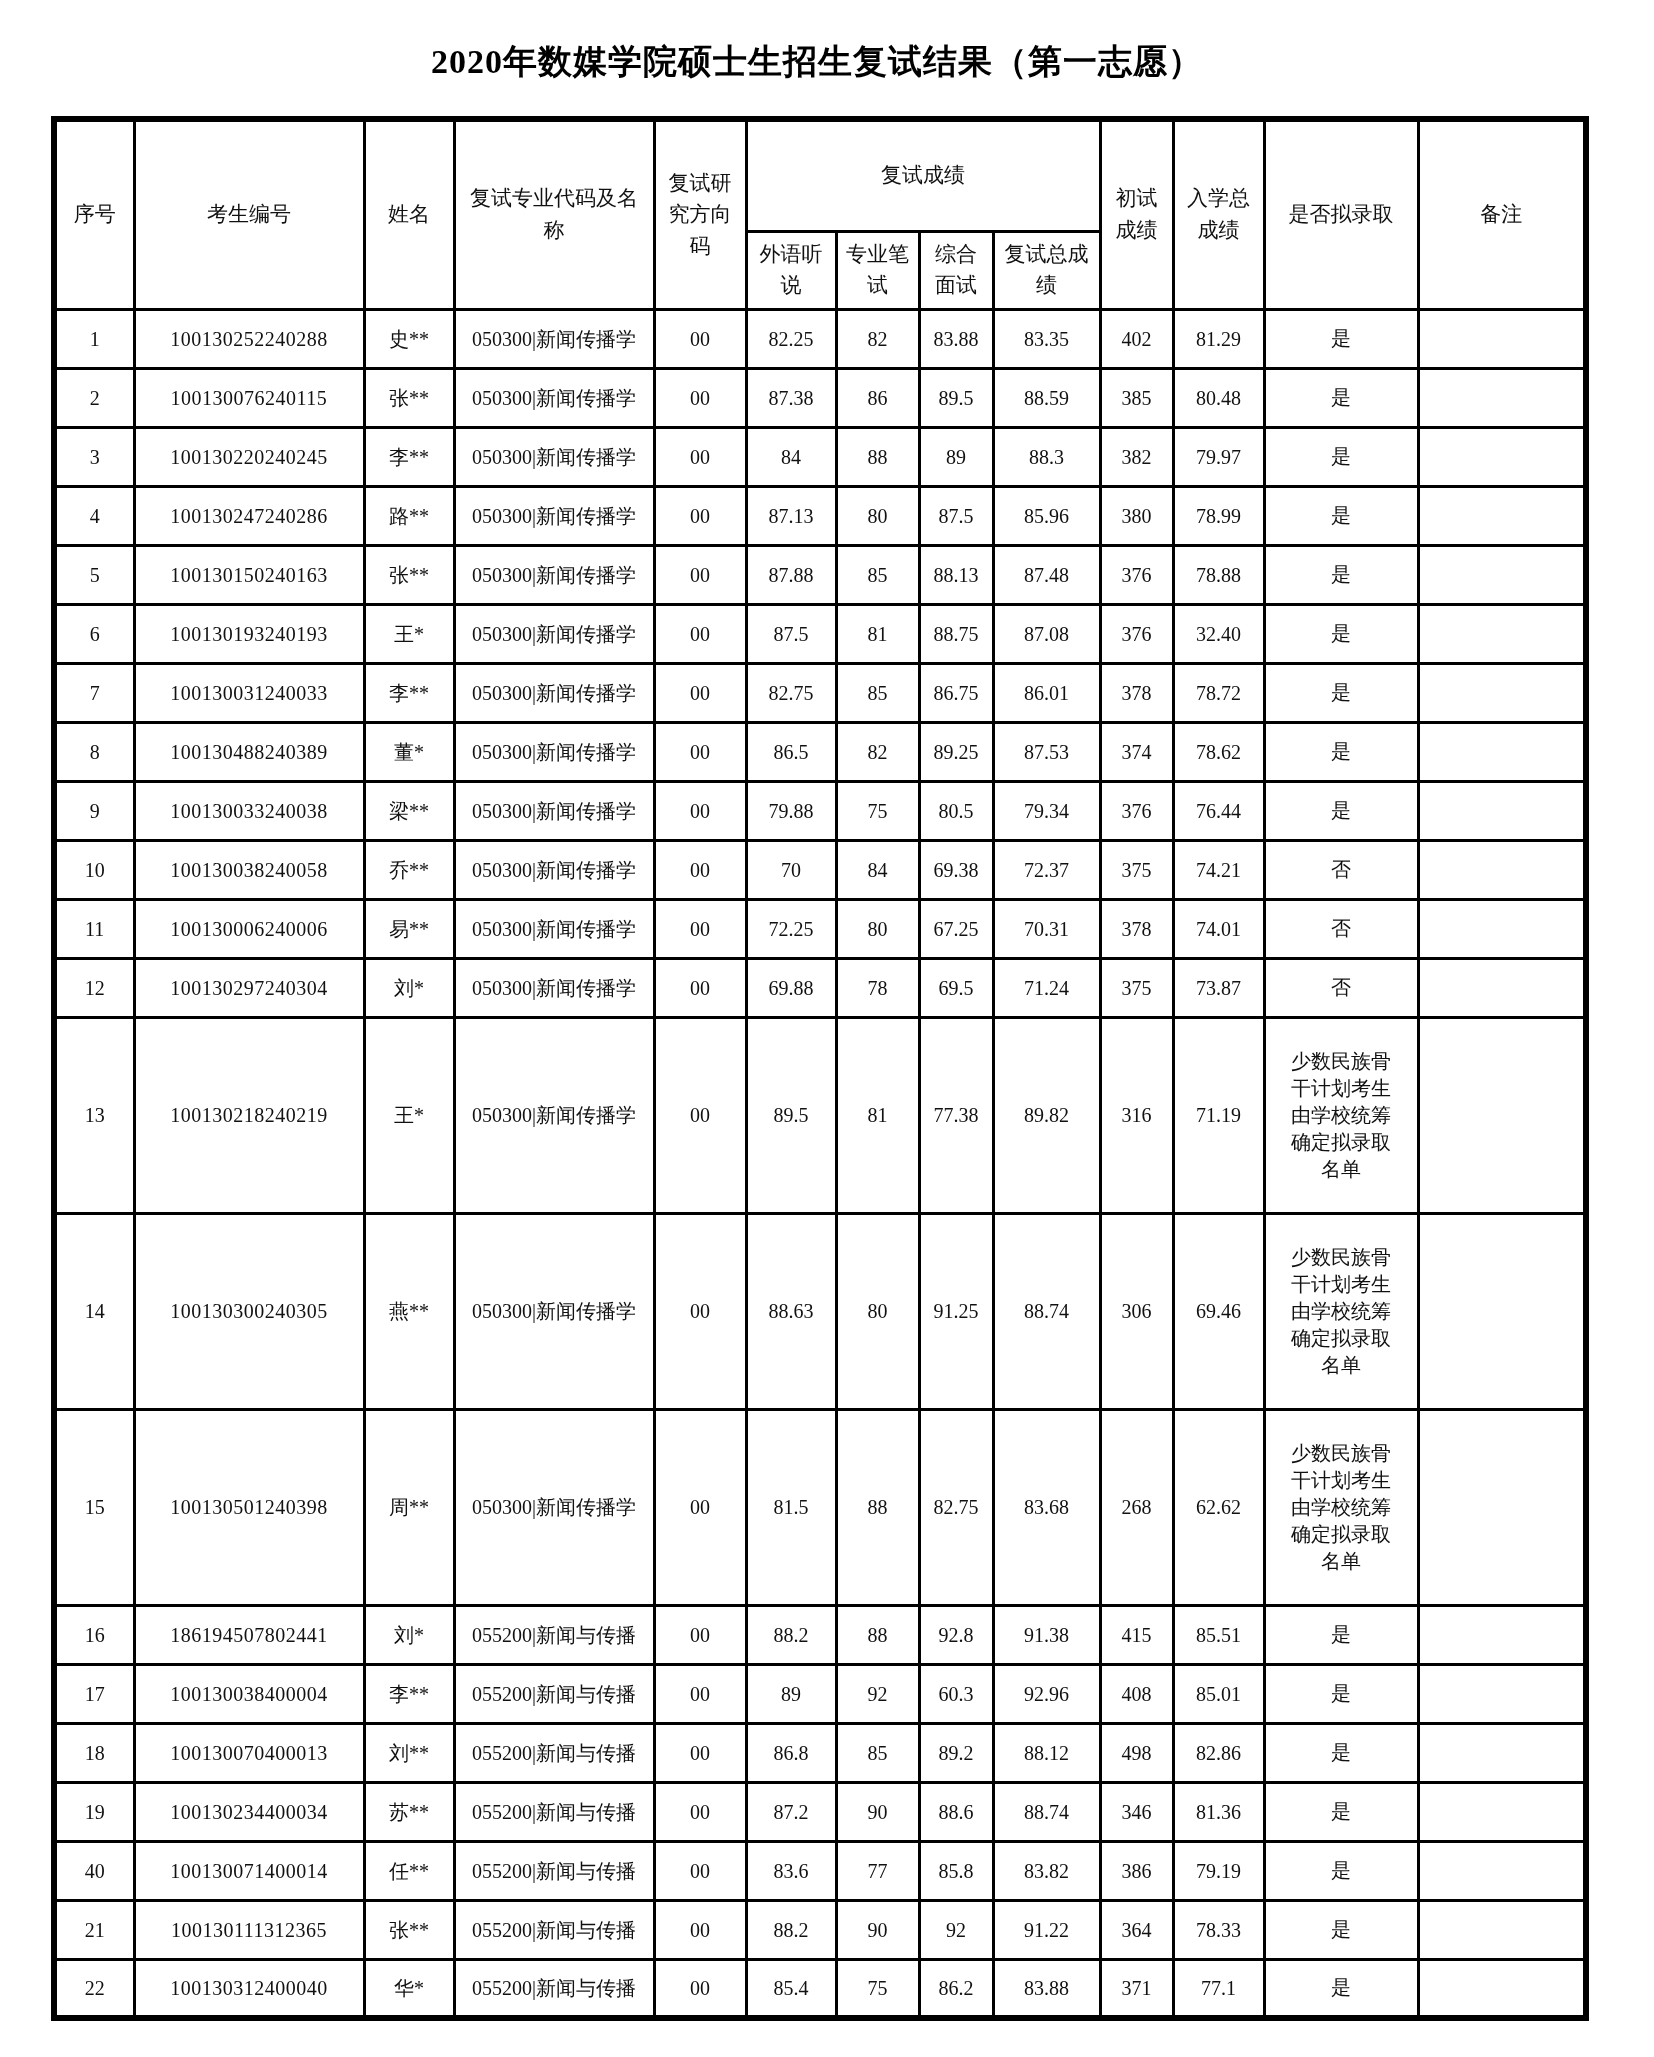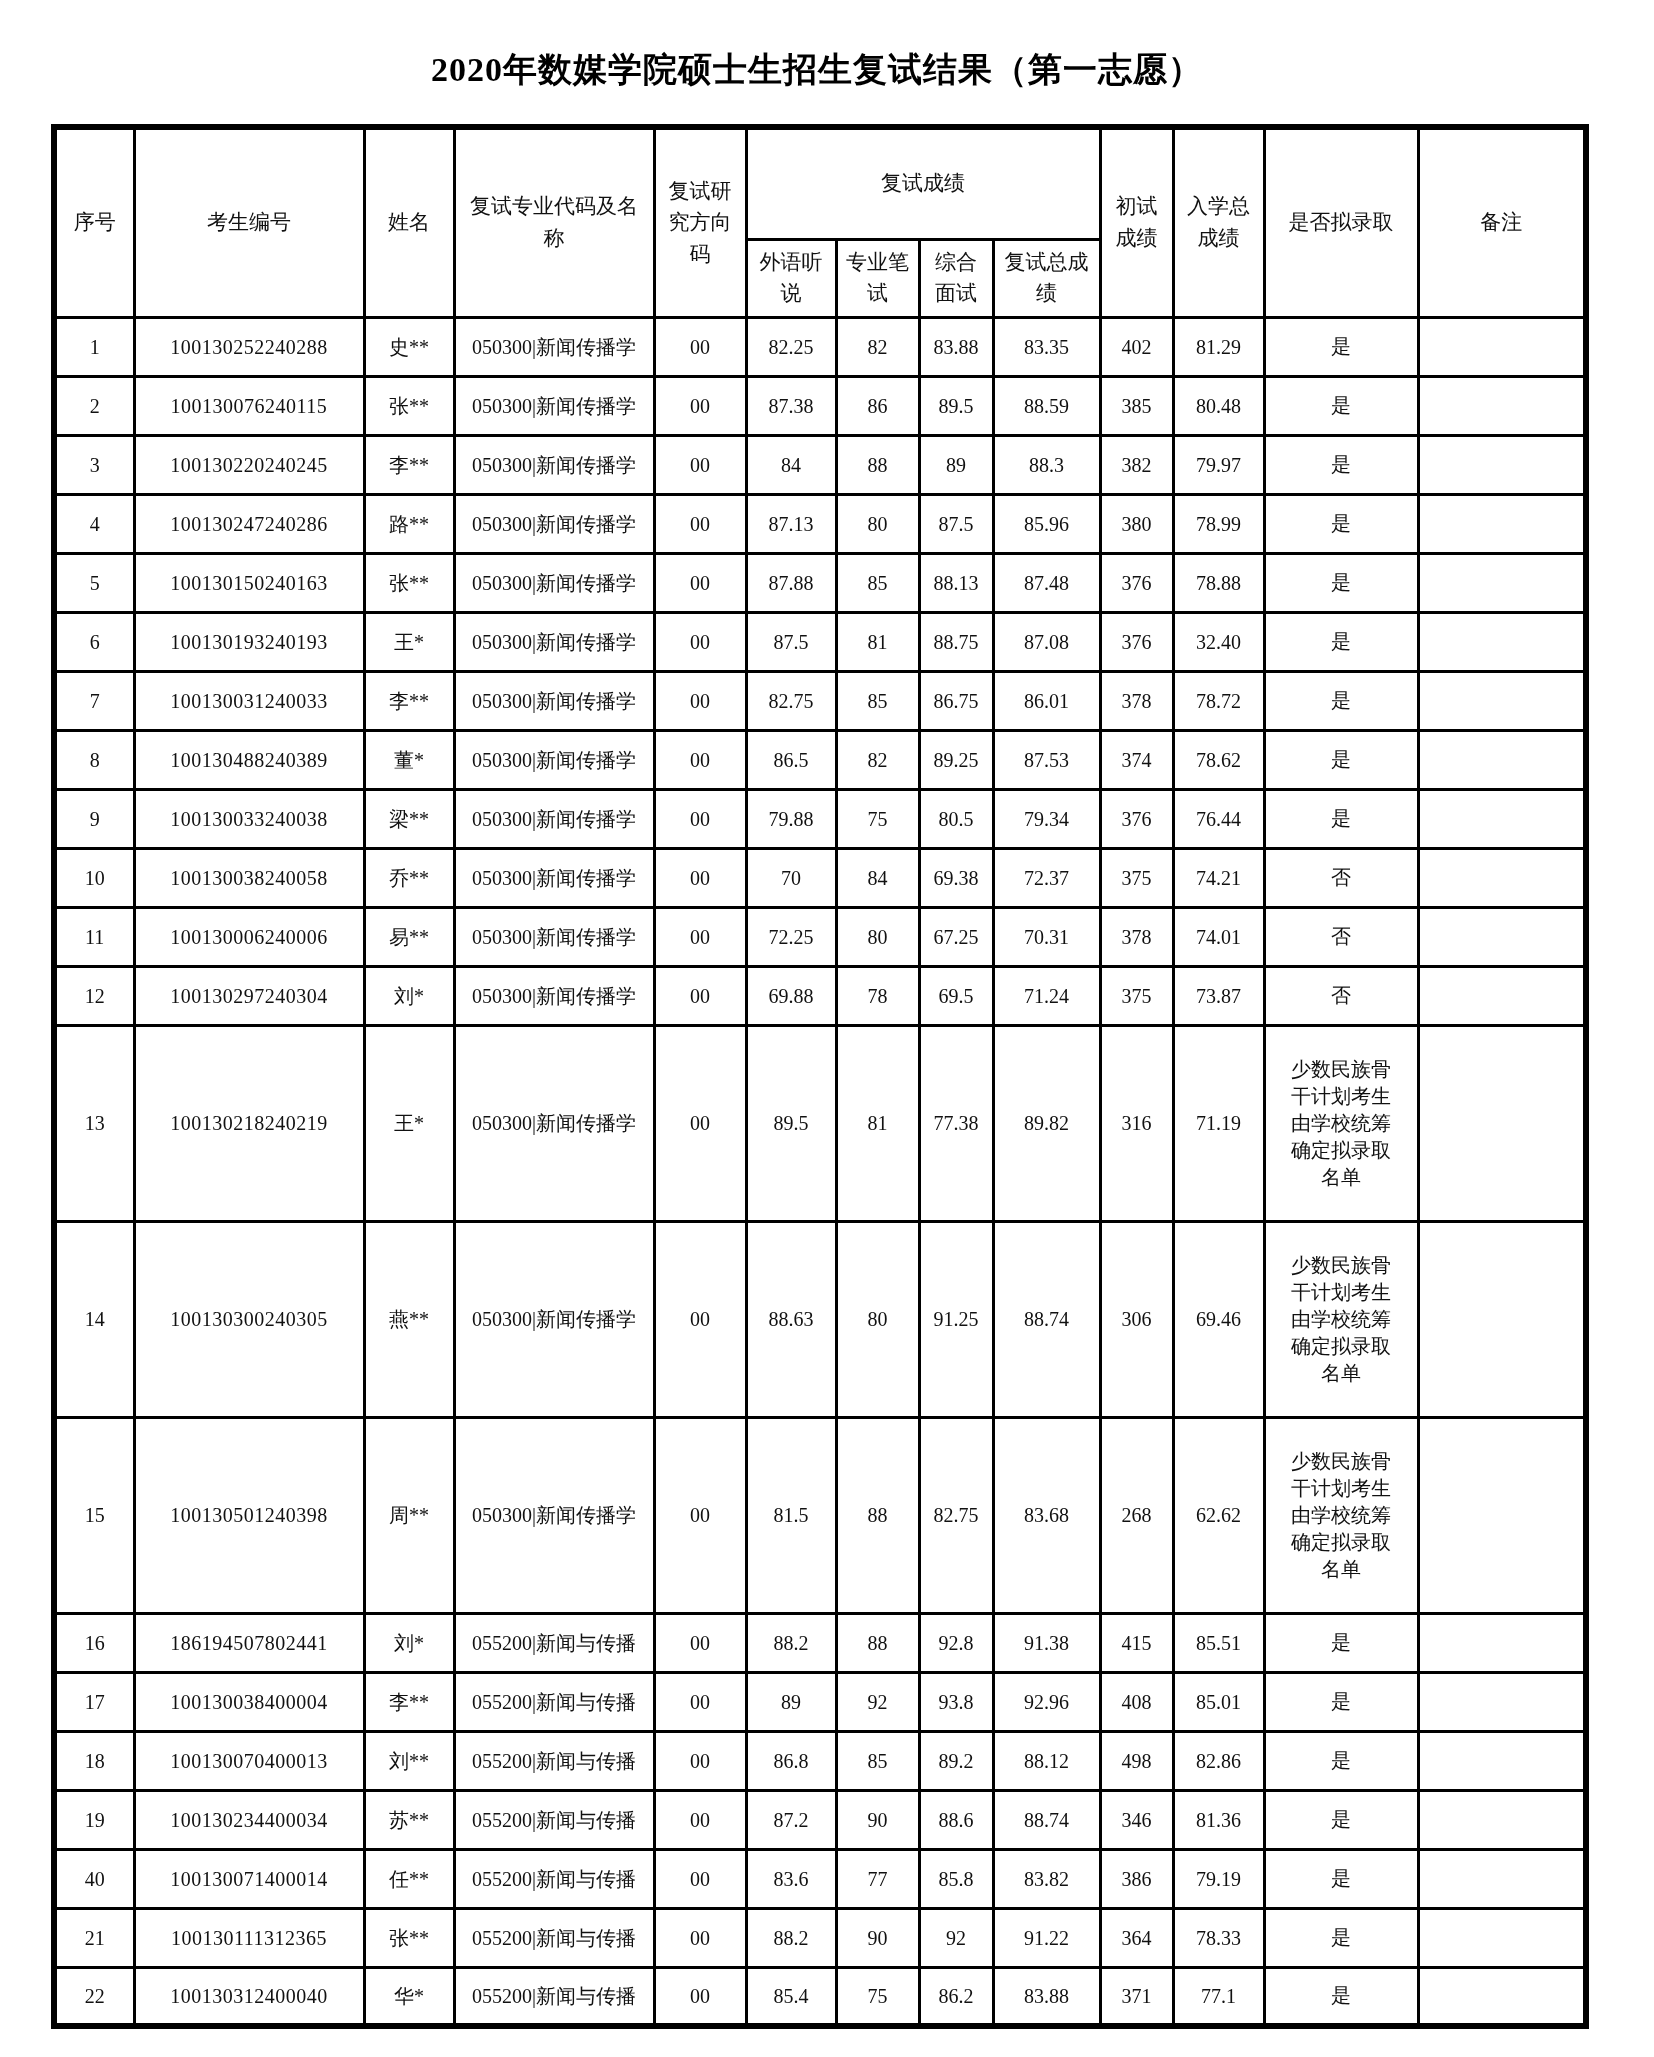--- a/index.html
+++ b/index.html
@@ -13,21 +13,21 @@
     overflow: hidden;
     font-family: "Liberation Serif", "DejaVu Serif", serif;
     color: #111111;
   }
   .page {
     box-sizing: border-box;
     width: 1654px;
     padding: 40px 71px 0 51px;
   }
   h1.doc-title {
-    margin: 8px 0 32px 0;
+    margin: 0 0 32px 0;
     text-align: center;
     font-size: 34px;
     font-weight: bold;
     letter-spacing: 1px;
     line-height: 1.3;
     color: #000000;
   }
   table.results {
     width: 1532px;
     border-collapse: collapse;
@@ -343,21 +343,21 @@
           <td></td>
         </tr>
         <tr>
           <td>17</td>
           <td>100130038400004</td>
           <td>李**</td>
           <td>055200|新闻与传播</td>
           <td>00</td>
           <td>89</td>
           <td>92</td>
-          <td>93.8</td>
+          <td>60.3</td>
           <td>92.96</td>
           <td>408</td>
           <td>85.01</td>
           <td>是</td>
           <td></td>
         </tr>
         <tr>
           <td>18</td>
           <td>100130070400013</td>
           <td>刘**</td>

